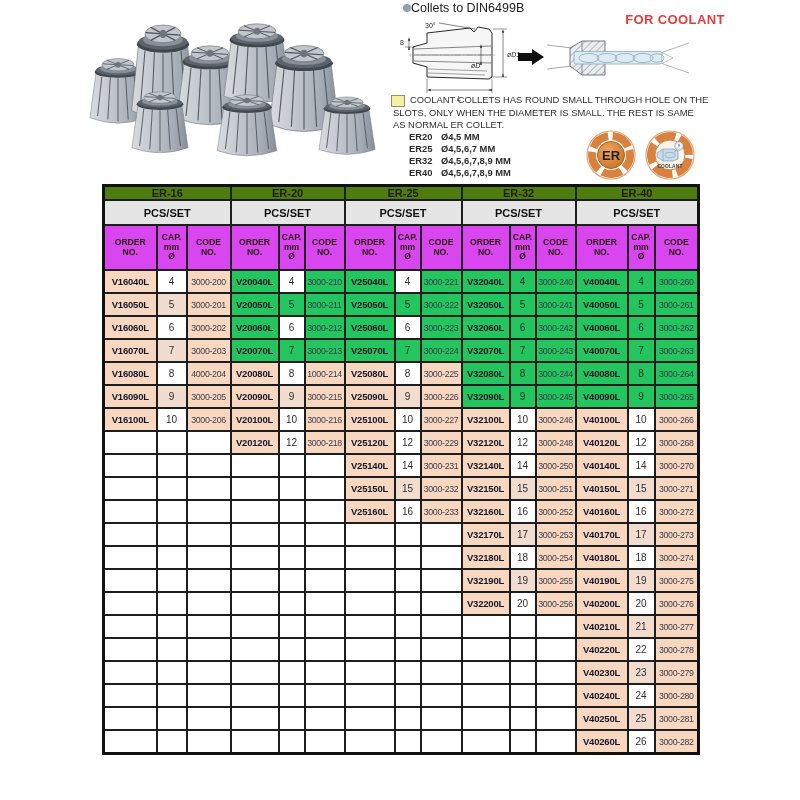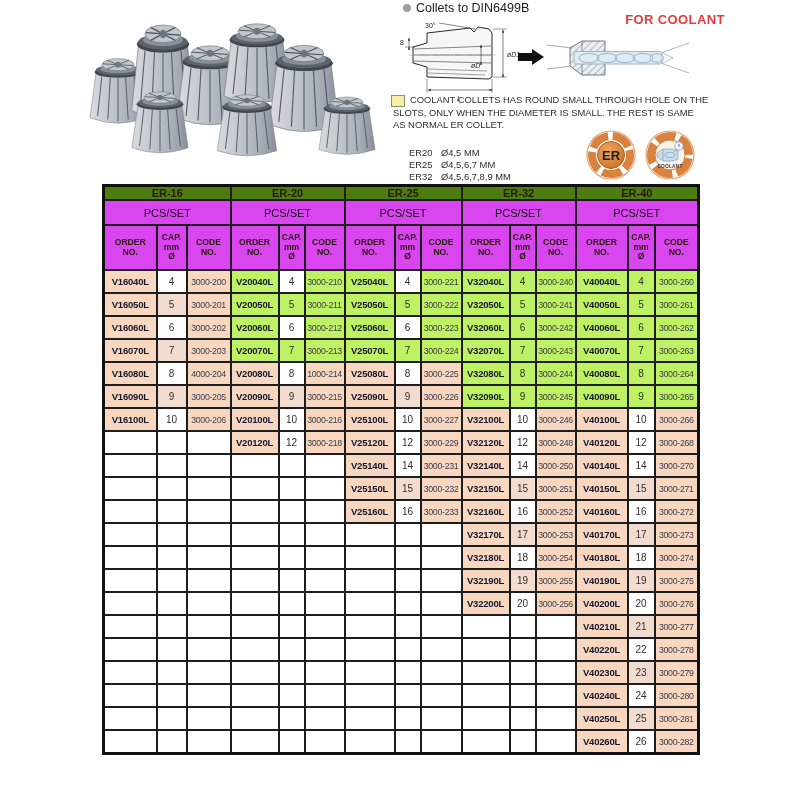--- a/index.html
+++ b/index.html
@@ -3,48 +3,48 @@
 <meta charset="utf-8">
 <style>
   html,body{margin:0;padding:0;}
   body{
     width:800px;height:800px;position:relative;overflow:hidden;
     background:#ffffff;
     font-family:"Liberation Sans", sans-serif;
   }
   
   #collets-photo{position:absolute;left:80px;top:0;width:315px;height:172px;}
-  #din-note{position:absolute;left:403px;top:1px;display:flex;align-items:center;gap:5px;
+  #din-note{position:absolute;left:403px;top:1px;display:flex;align-items:center;
     font-size:12.5px;color:#1c1c1c;}
   #din-note .bullet{width:8px;height:8px;border-radius:50%;background:#9aa0a4;display:inline-block;}
   #din-drawing{position:absolute;left:395px;top:19px;width:140px;height:90px;}
   #for-coolant{position:absolute;left:610px;top:12px;width:130px;text-align:center;
     font-size:13px;font-weight:bold;color:#e23c3c;letter-spacing:.4px;}
   #coolant-drawing{position:absolute;left:512px;top:36px;width:190px;height:44px;}
   #note-block{position:absolute;left:391px;top:94px;width:300px;}
   #note-first{display:flex;align-items:flex-start;}
   #note-square{width:12px;height:10px;background:#f4efa5;border:1px solid #8f8f6d;margin:1px 5px 0 0;flex:0 0 auto;}
   .note-line{font-size:9.4px;line-height:11.5px;color:#2d2d2d;white-space:nowrap;}
   #note-rest{margin-left:2px;}
-  #size-list{margin-left:18px;margin-top:17px;}
+  #size-list{margin-left:18px;margin-top:1px;font-weight:bold;}
   .size-line{font-size:9.4px;line-height:12px;color:#2d2d2d;white-space:nowrap;}
   .size-line .model{display:inline-block;width:32px;}
   #badges{position:absolute;left:585px;top:129px;width:112px;height:52px;}
   
   #table-wrap{position:absolute;left:102px;top:184px;}
   table{border-collapse:collapse;table-layout:fixed;width:595px;border:3px solid #111;}
   th,td{border:2px solid #1d1d1d;padding:0;text-align:center;overflow:hidden;}
   tr.group-row th{height:11px;font-size:11px;font-weight:bold;background:#4d7c0f;color:#27180c;}
-  tr.set-row th{height:23px;font-size:11px;font-weight:normal;background:#d946ef;color:#111;}
+  tr.set-row th{height:23px;font-size:11px;font-weight:bold;background:#e5e5e5;color:#111;}
   tr.cols-row th{height:43px;font-size:8.6px;line-height:1.15;font-weight:bold;background:#d946ef;color:#27180c;}
   tbody td{height:21px;}
   td.order{font-weight:bold;font-size:9.5px;color:#16162b;letter-spacing:-.2px;}
   td.cap{font-size:10px;color:#2e2e2e;}
   td.code{font-size:8.8px;color:#3c3c4a;letter-spacing:-.3px;}
-  .p{background:#f8d7c1;} .po{background:#f2dcd0;} .y{background:#bef264;} .w{background:#ffffff;}
+  .p{background:#f8d7c1;} .po{background:#f2dcd0;} .y{background:#22c55e;} .w{background:#ffffff;}
   .empty{background:#ffffff;}
 </style>
 </head>
 <body>
 
 <svg id="collets-photo" viewBox="0 0 315 172">
   <defs>
     <linearGradient id="metal" x1="0" y1="0" x2="1" y2="0">
       <stop offset="0" stop-color="#d8dce0"></stop>
       <stop offset="0.35" stop-color="#c3c8cf"></stop>

